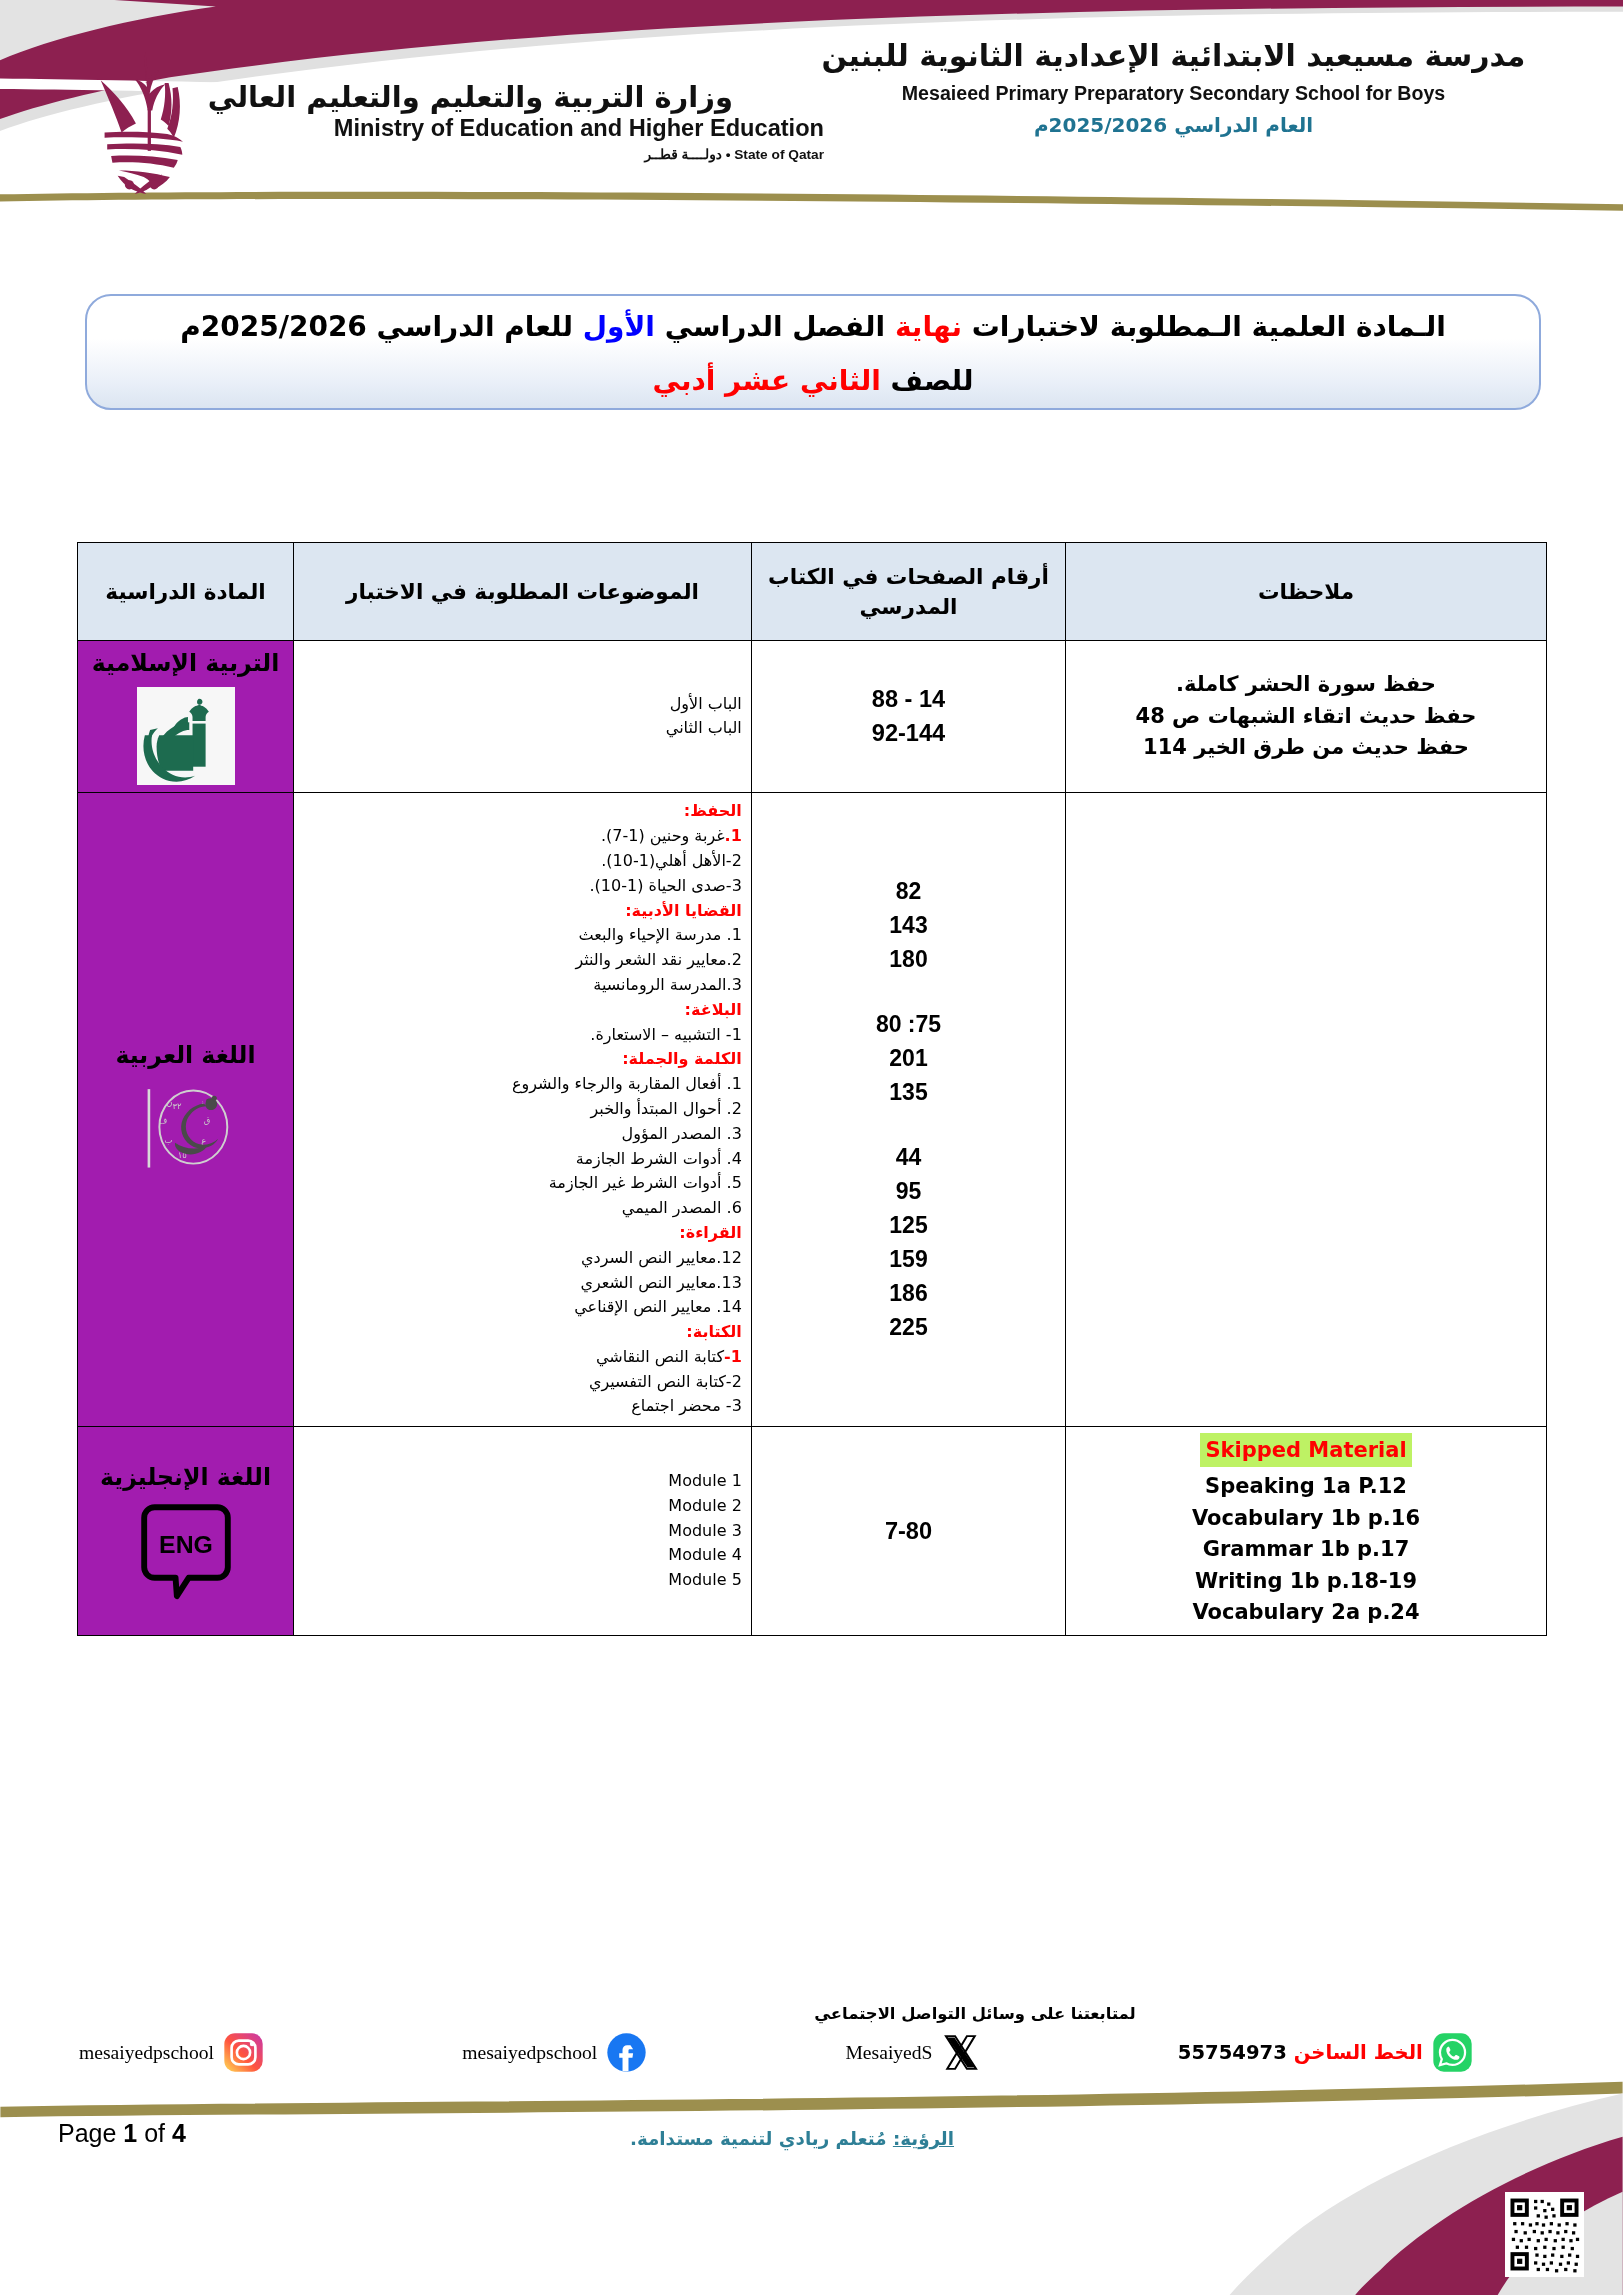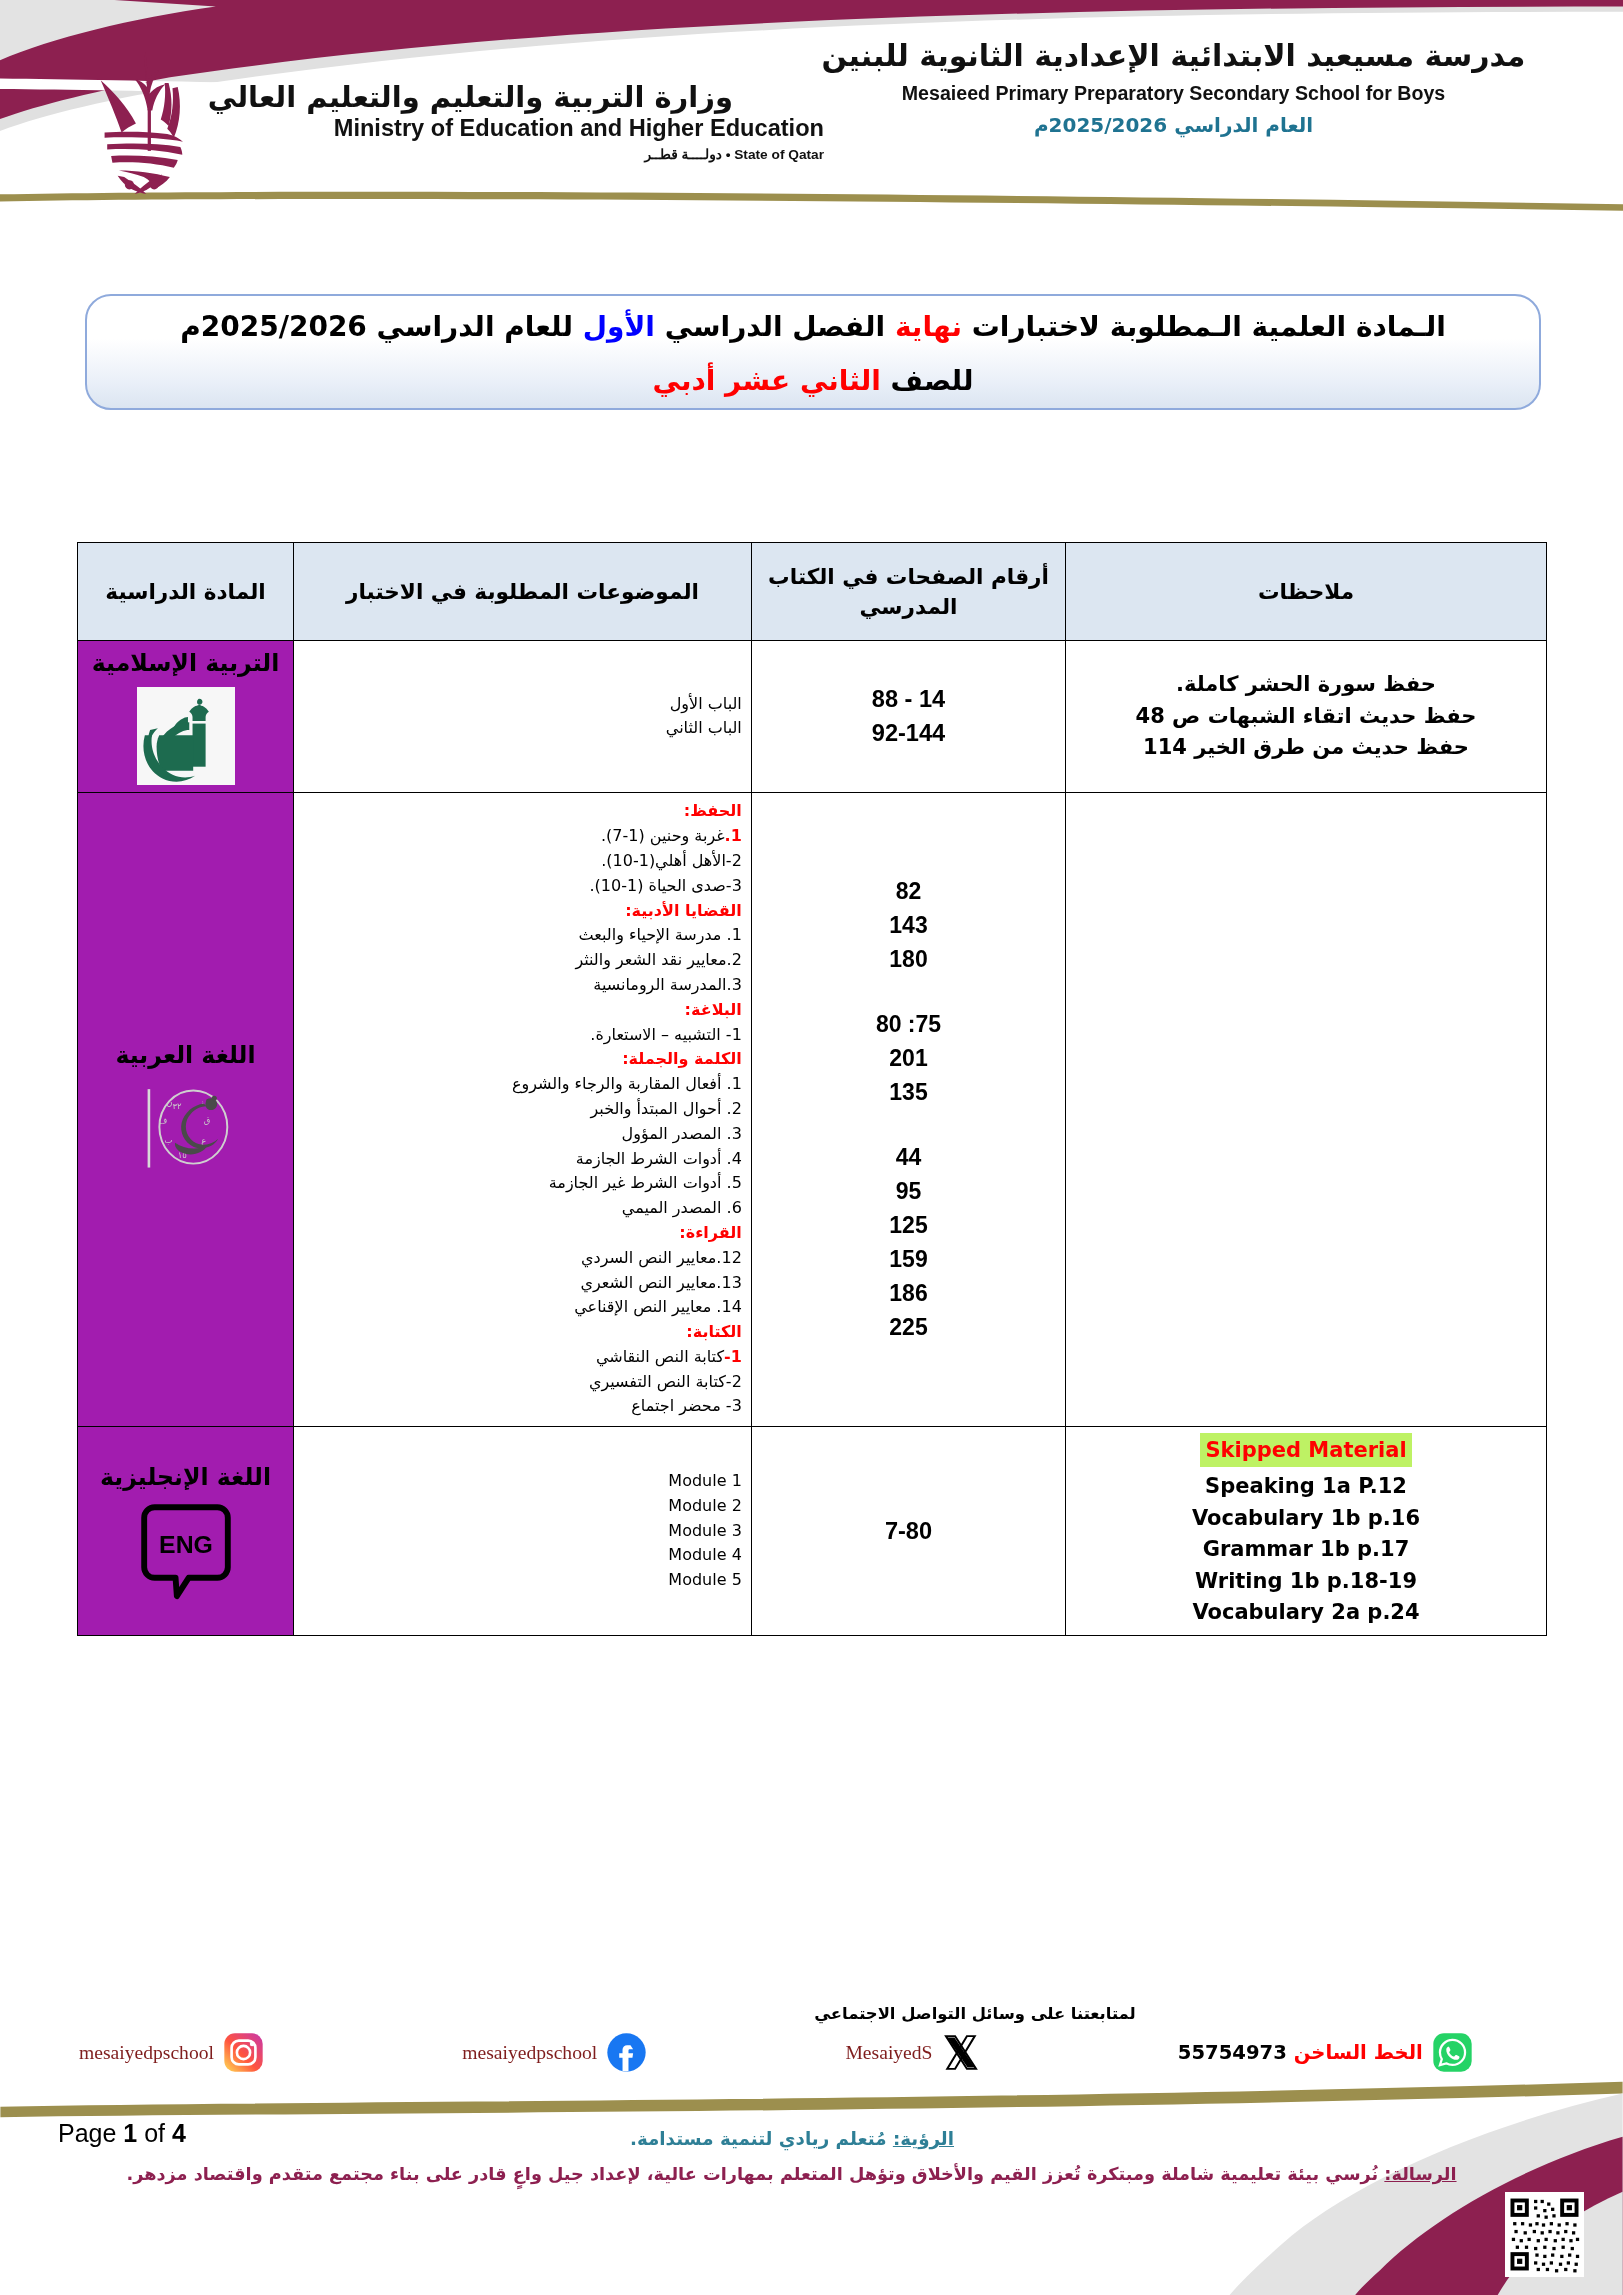--- a/index.html
+++ b/index.html
@@ -276,21 +276,21 @@
     direction: rtl;
   }
   .social-item {
     display: flex;
     flex-direction: row;
     align-items: center;
     gap: 9.2px;
   }
   .social-label {
     font-size: 19.6px;
-    color: #7f1d1d;
+    color: #000000;
     font-family: "Liberation Serif", serif;
     direction: ltr;
     white-space: nowrap;
   }
   .hotline-label {
     font-size: 19.6px;
     font-weight: bold;
     color: #000;
     direction: rtl;
     font-family: "DejaVu Sans", sans-serif;
@@ -630,21 +630,20 @@
       <path d="M2481,338 L2481,30 C2260,80 2060,170 1960,260 C1920,296 1895,320 1880,338 Z" fill="#e3e3e3"></path>
       <path d="M2481,338 L2481,96 C2330,140 2190,220 2110,300 C2092,316 2080,328 2072,338 Z" fill="#8d2050"></path>
       <path d="M2481,338 L2481,180 C2400,215 2330,268 2290,338 Z" fill="#e3e3e3"></path>
     </svg>
   </div>
 
   <div class="page-no"><span>Page </span><b>1</b><span> of </span><b>4</b></div>
 
   <div class="vision"><u>الرؤية:</u><span> مُتعلم ريادي لتنمية مستدامة.</span></div>
 
-  <div class="mission"><u>الرسالة:</u><span> نُرسي بيئة تعليمية شاملة ومبتكرة تُعزز القيم والأخلاق وتؤهل المتعلم بمهارات عالية، لإعداد جيل واعٍ قادر على بناء مجتمع متقدم واقتصاد مزدهر.</span></div>
 
   <div class="qr">
     <svg width="79" height="85" viewBox="0 0 120 130">
       <rect x="0" y="0" width="120" height="130" fill="#fff"></rect>
       <g fill="#000">
         <rect x="8" y="10" width="28" height="28"></rect>
           <rect x="14" y="16" width="16" height="16" fill="#fff"></rect>
           <rect x="18" y="20" width="8" height="8"></rect>
         <rect x="84" y="10" width="28" height="28"></rect>
           <rect x="90" y="16" width="16" height="16" fill="#fff"></rect>

